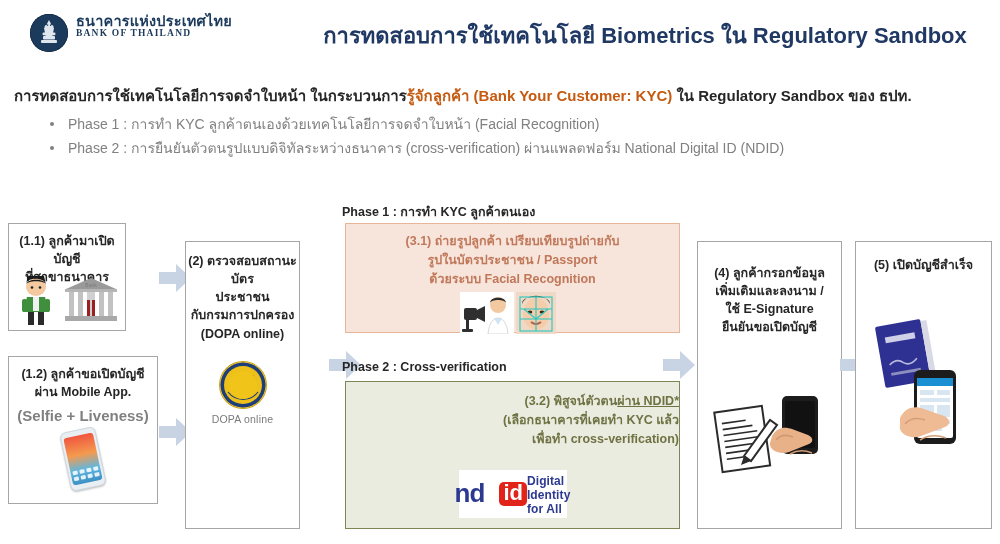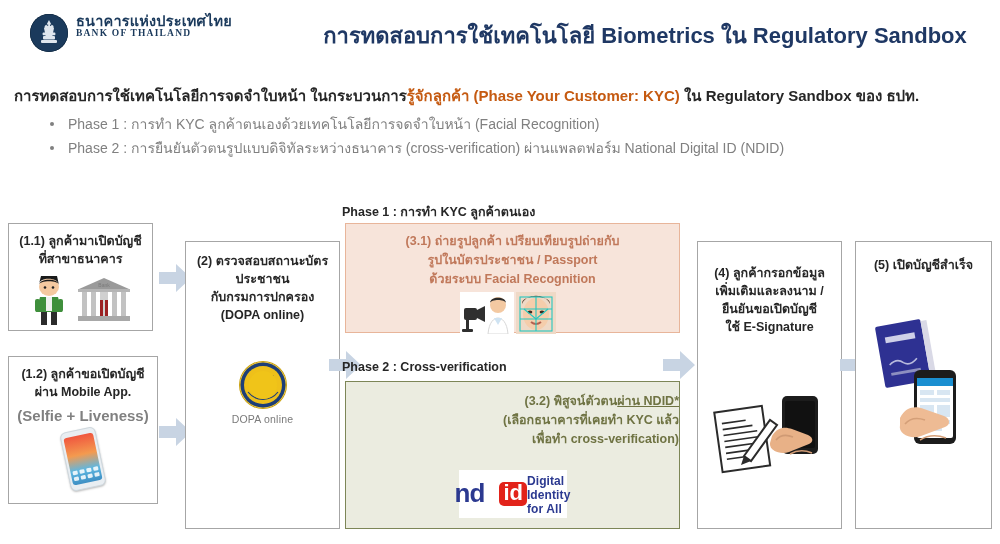--- a/index.html
+++ b/index.html
@@ -39,23 +39,23 @@
   .bullets li::before{content:"";position:absolute;left:36px;top:8px;width:4px;height:4px;
                       border-radius:50%;background:#808080;}
 
   
   .diagram{position:absolute;left:0;top:196px;width:1000px;height:348px;}
 
   .box{position:absolute;border:1px solid #a6a6a6;background:#ffffff;box-sizing:border-box;}
   .box .cap{font-size:12.5px;font-weight:bold;color:#262626;text-align:center;line-height:1.45;}
 
   
-  #box11{left:8px;top:27px;width:145px;height:108px;}
+  #box11{left:8px;top:27px;width:118px;height:108px;}
   #box12{left:8px;top:160px;width:150px;height:148px;}
-  #box2 {left:185px;top:45px;width:155px;height:288px;}
+  #box2 {left:185px;top:45px;width:115px;height:288px;}
   #box4 {left:697px;top:45px;width:145px;height:288px;}
   #box5 {left:855px;top:45px;width:137px;height:288px;}
 
   
   .phase-label{position:absolute;font-size:12.5px;font-weight:bold;color:#262626;}
   #ph1lab{left:342px;top:6px;}
   #ph2lab{left:342px;top:164px;}
 
   #phase1{position:absolute;left:345px;top:27px;width:335px;height:110px;
           background:#f7e4da;border:1px solid #e8b59a;box-sizing:border-box;}
@@ -134,21 +134,21 @@
       <div class="bot-names">
         <span class="bot-th">ธนาคารแห่งประเทศไทย</span>
         <span class="bot-en">BANK OF THAILAND</span>
       </div>
     </div>
 
     <div class="slide-title">การทดสอบการใช้เทคโนโลยี Biometrics ใน Regulatory Sandbox</div>
   </div>
 
   <div class="intro">
-    <div class="intro-line"><span>การทดสอบการใช้เทคโนโลยีการจดจำใบหน้า ในกระบวนการ</span><span class="hl">รู้จักลูกค้า (Phase Your Customer: KYC)</span><span> ใน Regulatory Sandbox ของ ธปท.</span></div>
+    <div class="intro-line"><span>การทดสอบการใช้เทคโนโลยีการจดจำใบหน้า ในกระบวนการ</span><span class="hl">รู้จักลูกค้า (Bank Your Customer: KYC)</span><span> ใน Regulatory Sandbox ของ ธปท.</span></div>
 
     <ul class="bullets">
       <li>Phase 1 : การทำ KYC ลูกค้าตนเองด้วยเทคโนโลยีการจดจำใบหน้า (Facial Recognition)</li>
       <li>Phase 2 : การยืนยันตัวตนรูปแบบดิจิทัลระหว่างธนาคาร (cross-verification) ผ่านแพลตฟอร์ม National Digital ID (NDID)</li>
     </ul>
   </div>
 
   <div class="diagram">
 
     <div class="box" id="box11">
@@ -315,22 +315,22 @@
     <div class="arrow" id="arr4">
       <svg width="32" height="28" viewBox="0 0 32 28" aria-hidden="true">
         <path d="M0 8 H17 V0 L32 14 L17 28 V20 H0 Z" fill="#c8d4e3"></path>
       </svg>
     </div>
 
     <div class="box" id="box4">
       <div class="cap" style="padding-top:22px;text-align:center;">
         <div>(4) ลูกค้ากรอกข้อมูล</div>
         <div>เพิ่มเติมและลงนาม /</div>
+        <div>ใช้ E-Signature</div>
         <div>ยืนยันขอเปิดบัญชี</div>
-        <div>ใช้ E-Signature</div>
       </div>
       <div class="art" style="left:0;right:0;top:150px;text-align:center;">
         <svg width="132" height="90" viewBox="0 0 132 90" aria-hidden="true">
 
           <g transform="rotate(-8 45 45)">
             <rect x="14" y="16" width="48" height="60" fill="#ffffff" stroke="#2b2b2b" stroke-width="2"></rect>
             <g stroke="#2b2b2b" stroke-width="1.6">
               <path d="M20 28 h24 M20 34 h30 M20 40 h34 M20 46 h34 M20 52 h34 M20 58 h34 M20 64 h22"></path>
             </g>
             <path d="M30 18 l14 0 l-7 8 z" fill="#ffffff"></path>

